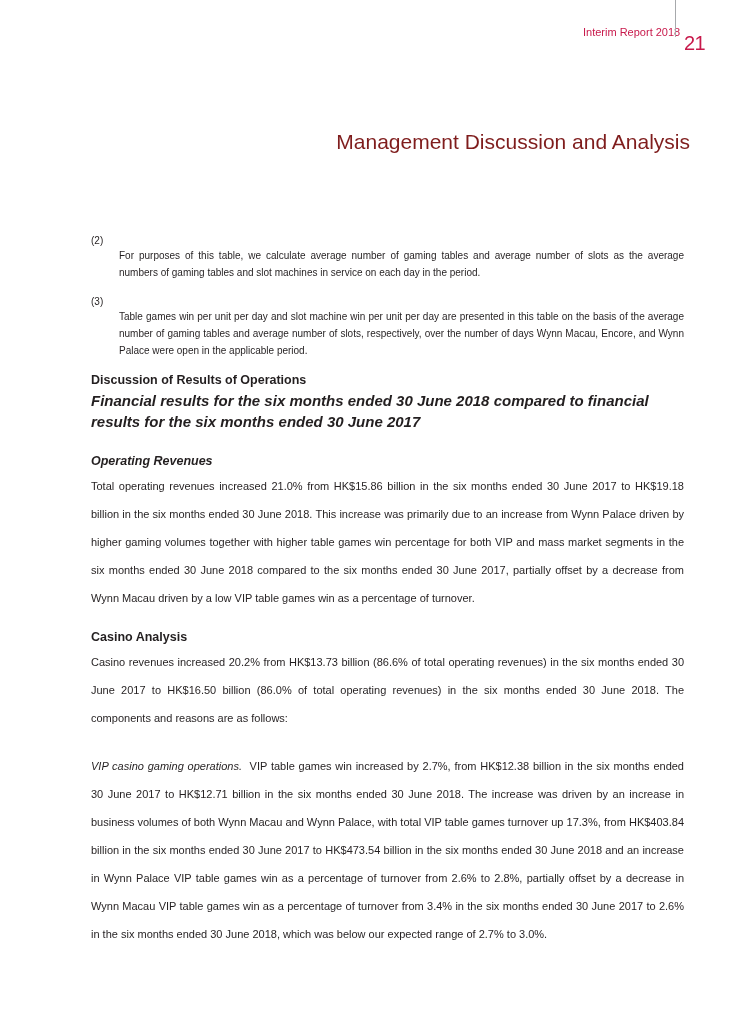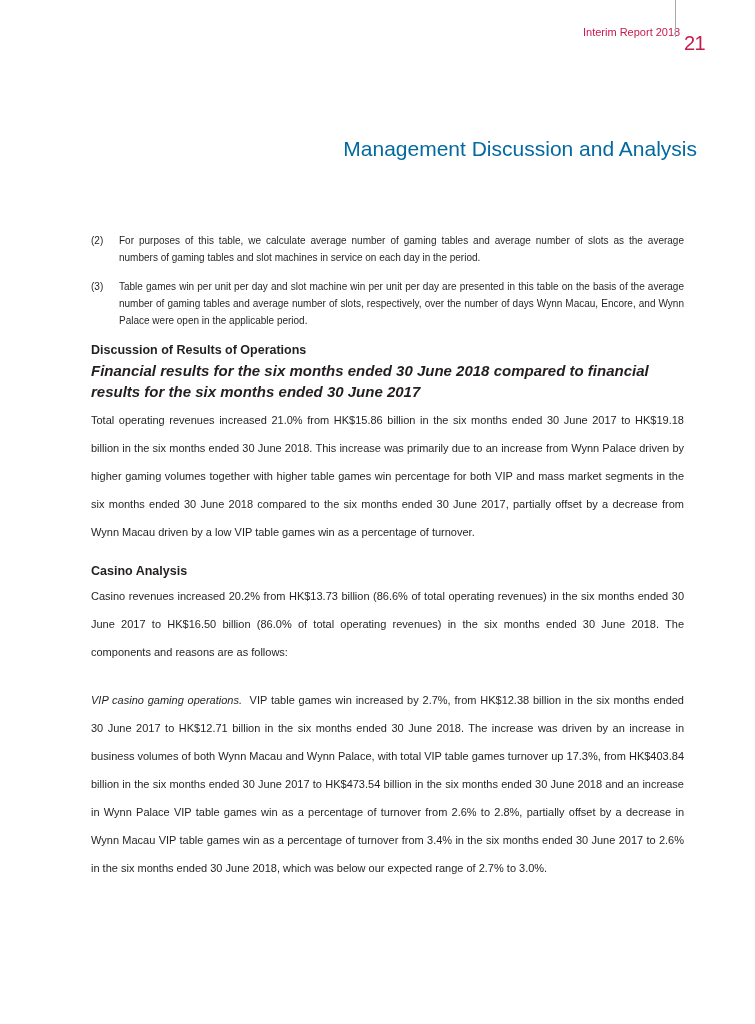--- a/index.html
+++ b/index.html
@@ -47,22 +47,22 @@
       letter-spacing: -0.5px;
       margin-top: 17px;
     }
     .page-title {
       position: absolute;
       left: 0;
       width: 684px;
       top: 124px;
       text-align: right;
       font-size: 21px;
-      color: #0369a1;
-      margin: 13px;
+      color: #7f1d1d;
+      margin: 6px;
       font-weight: normal;
       white-space: nowrap;
     }
     .content {
       position: absolute;
       left: 91px;
       top: 232px;
       width: 593px;
     }
     .footnote {
@@ -72,20 +72,21 @@
       margin-bottom: 12px;
       color: #231f20;
     }
     .footnote .num {
       width: 28px;
       flex: 0 0 28px;
     }
     .footnote .text {
       flex: 1;
       text-align: justify;
+      margin-top: 15px;
     }
     .section-heading {
       font-size: 12.5px;
       font-weight: bold;
       margin: 0;
       line-height: 18px;
     }
     .h-disc { margin-top: 9px; }
     .h-fin {
       font-size: 15px;
@@ -130,20 +131,21 @@
   </div>
 
   <div class="footnote">
     <span class="num">(3)</span>
     <span class="text">Table games win per unit per day and slot machine win per unit per day are presented in this table on the basis of the average number of gaming tables and average number of slots, respectively, over the number of days Wynn Macau, Encore, and Wynn Palace were open in the applicable period.</span>
   </div>
 
   <h2 class="section-heading h-disc">Discussion of Results of Operations</h2>
   <h3 class="h-fin">Financial results for the six months ended 30 June 2018 compared to financial results for the six months ended 30 June 2017</h3>
 
+  <h4 class="sub-heading h-oprev">Operating Revenues</h4>
   <p class="para">Total operating revenues increased 21.0% from HK$15.86 billion in the six months ended 30 June 2017 to HK$19.18 billion in the six months ended 30 June 2018. This increase was primarily due to an increase from Wynn Palace driven by higher gaming volumes together with higher table games win percentage for both VIP and mass market segments in the six months ended 30 June 2018 compared to the six months ended 30 June 2017, partially offset by a decrease from Wynn Macau driven by a low VIP table games win as a percentage of turnover.</p>
 
   <h4 class="section-heading h-casrev">Casino Analysis</h4>
   <p class="para">Casino revenues increased 20.2% from HK$13.73 billion (86.6% of total operating revenues) in the six months ended 30 June 2017 to HK$16.50 billion (86.0% of total operating revenues) in the six months ended 30 June 2018. The components and reasons are as follows:</p>
 
   <p class="para para-vip"><span class="italic-lead">VIP casino gaming operations.</span>&nbsp;&nbsp;<span>VIP table games win increased by 2.7%, from HK$12.38 billion in the six months ended 30 June 2017 to HK$12.71 billion in the six months ended 30 June 2018. The increase was driven by an increase in business volumes of both Wynn Macau and Wynn Palace, with total VIP table games turnover up 17.3%, from HK$403.84 billion in the six months ended 30 June 2017 to HK$473.54 billion in the six months ended 30 June 2018 and an increase in Wynn Palace VIP table games win as a percentage of turnover from 2.6% to 2.8%, partially offset by a decrease in Wynn Macau VIP table games win as a percentage of turnover from 3.4% in the six months ended 30 June 2017 to 2.6% in the six months ended 30 June 2018, which was below our expected range of 2.7% to 3.0%.</span></p>
 
 </div>
 
 </body></html>

